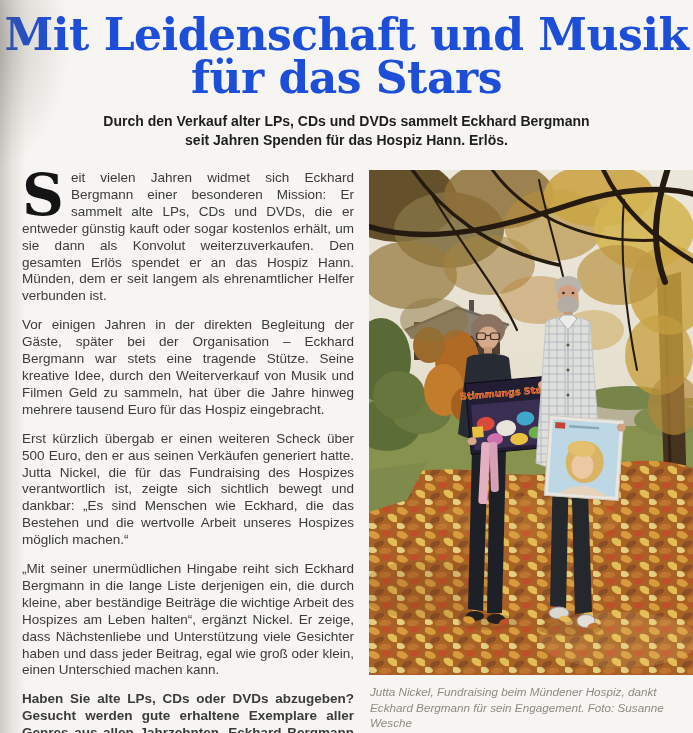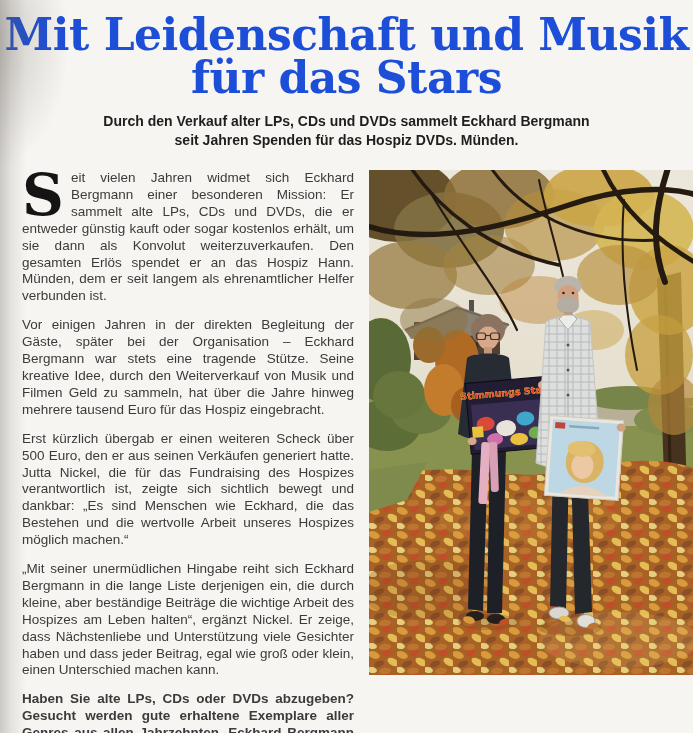--- a/index.html
+++ b/index.html
@@ -57,21 +57,21 @@
 </style>
 </head>
 <body>
 
 <div class="page">
   <div class="scan-left"></div>
   <div class="scan-corner"></div>
 
   <header>
     <h1><span>Mit Leidenschaft und Musik</span><br><span>für das Stars</span></h1>
-    <p class="subtitle">Durch den Verkauf alter LPs, CDs und DVDs sammelt Eckhard Bergmann seit Jahren Spenden für das Hospiz DVDs. Münden.</p>
+    <p class="subtitle">Durch den Verkauf alter LPs, CDs und DVDs sammelt Eckhard Bergmann seit Jahren Spenden für das Hospiz Hann. Erlös.</p>
   </header>
 
   <div class="content">
     <div class="text-col">
       <p><span class="dropcap">S</span><span>eit vielen Jahren widmet sich Eckhard Bergmann einer besonderen Mission: Er sammelt alte LPs, CDs und DVDs, die er entweder günstig kauft oder sogar kostenlos erhält, um sie dann als Konvolut weiterzuverkaufen. Den gesamten Erlös spendet er an das Hospiz Hann. Münden, dem er seit langem als ehrenamtlicher Helfer verbunden ist.</span></p>
       <p>Vor einigen Jahren in der direkten Begleitung der Gäste, später bei der Organisation – Eckhard Bergmann war stets eine tragende Stütze. Seine kreative Idee, durch den Weiterverkauf von Musik und Filmen Geld zu sammeln, hat über die Jahre hinweg mehrere tausend Euro für das Hospiz eingebracht.</p>
       <p>Erst kürzlich übergab er einen weiteren Scheck über 500 Euro, den er aus seinen Verkäufen generiert hatte. Jutta Nickel, die für das Fundraising des Hospizes verantwortlich ist, zeigte sich sichtlich bewegt und dankbar: „Es sind Menschen wie Eckhard, die das Bestehen und die wertvolle Arbeit unseres Hospizes möglich machen.“</p>
       <p>„Mit seiner unermüdlichen Hingabe reiht sich Eckhard Bergmann in die lange Liste derjenigen ein, die durch kleine, aber beständige Beiträge die wichtige Arbeit des Hospizes am Leben halten“, ergänzt Nickel. Er zeige, dass Nächstenliebe und Unterstützung viele Gesichter haben und dass jeder Beitrag, egal wie groß oder klein, einen Unterschied machen kann.</p>
       <p class="cta">Haben Sie alte LPs, CDs oder DVDs abzugeben? Gesucht werden gute erhaltene Exemplare aller Genres aus allen Jahrzehnten. Eckhard Bergmann sammelt weiterhin und freut sich über Ihre Unterstützung! Die Sachen können auch abgeholt werden.</p>
 
@@ -235,15 +235,16 @@
           <ellipse cx="250" cy="255" rx="4.5" ry="4" fill="#d2a184"></ellipse>
         </g>
 
         <g>
           <ellipse cx="100" cy="450" rx="6" ry="3.5" fill="#d89b3c" transform="rotate(15 100 450)"></ellipse>
           <ellipse cx="135" cy="452" rx="5" ry="3" fill="#c04f28" transform="rotate(-20 135 452)"></ellipse>
           <ellipse cx="196" cy="449" rx="6" ry="3" fill="#e4bc55" transform="rotate(10 196 449)"></ellipse>
           <ellipse cx="224" cy="456" rx="5.5" ry="3" fill="#bc7430" transform="rotate(-12 224 456)"></ellipse>
         </g>
       </svg>
+      <figcaption>Jutta Nickel, Fundraising beim Mündener Hospiz, dankt Eckhard Bergmann für sein Engagement. Foto: Susanne Wesche</figcaption>
     </figure>
   </div>
 </div>
 
 </body></html>

